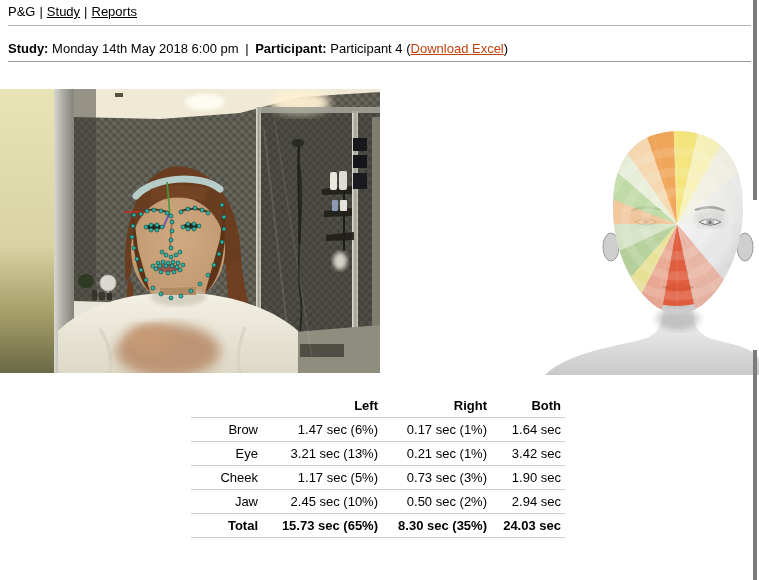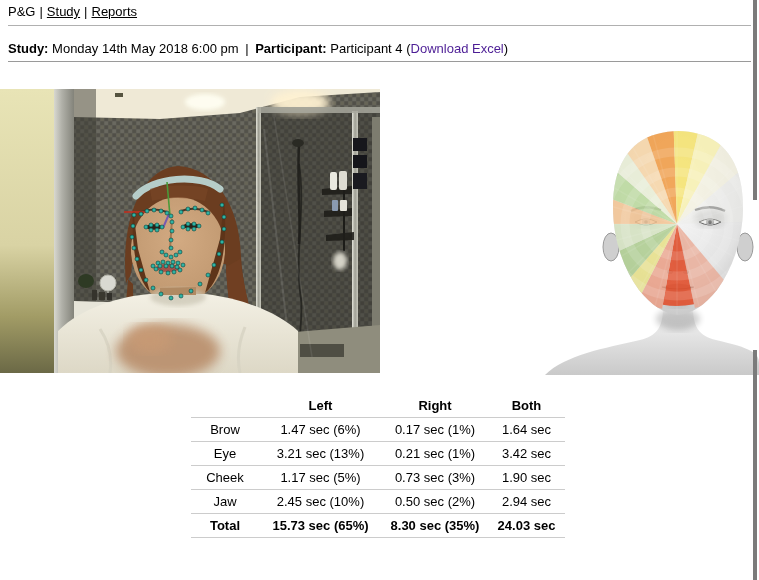--- a/index.html
+++ b/index.html
@@ -8,39 +8,39 @@
     width:759px; height:580px; position:relative; overflow:hidden;
     background:#ffffff;
     font-family:"Liberation Sans","DejaVu Sans",sans-serif;
     font-size:13px; color:#000;
   }
   .abs { position:absolute; }
   
   #top-nav { top:4px; left:8px; white-space:nowrap; }
   #top-nav .sep { margin:0 4px; color:#000; }
   a.visited-link { color:#000000; text-decoration:underline; cursor:pointer; }
-  a.fresh-link   { color:#4c1d95; cursor:pointer; }
+  a.fresh-link   { color:#c2410c; text-decoration:underline; cursor:pointer; }
   .rule { left:8px; right:8px; height:0; border-top:1px solid #b0b0b0; }
   #rule-1 { top:25px; }
   #rule-2 { top:61px; border-top-color:#9a9a9a; }
   
   #study-bar { top:41px; left:8px; white-space:nowrap; }
   #study-bar b { font-weight:bold; }
   #study-bar .sep { margin:0 3px; }
   
   #webcam-frame { top:89px; left:0; }
   #face-model   { top:105px; left:535px; }
   
   .scrollbar-seg { right:2px; width:4px; background:#7b7b7b; }
   #scrollbar-top { top:0; height:200px; }
   #scrollbar-bottom { top:350px; height:230px; }
   
   #results-table { top:394px; left:191px; border-collapse:collapse; font-size:13px; }
   #results-table th, #results-table td {
-    border-bottom:1px solid #cccccc; text-align:center;
+    border-bottom:1px solid #cccccc; text-align:right;
     padding:4px 4px 4px 1px; font-weight:normal; white-space:nowrap;
   }
   #results-table th { font-weight:bold; }
   #results-table tr.total-row td { font-weight:bold; }
 </style>
 </head>
 <body>
 
 <div id="top-nav" class="abs">
   <span>P&amp;G</span><span class="sep">|</span><a class="visited-link">Study</a><span class="sep">|</span><a class="visited-link">Reports</a>

